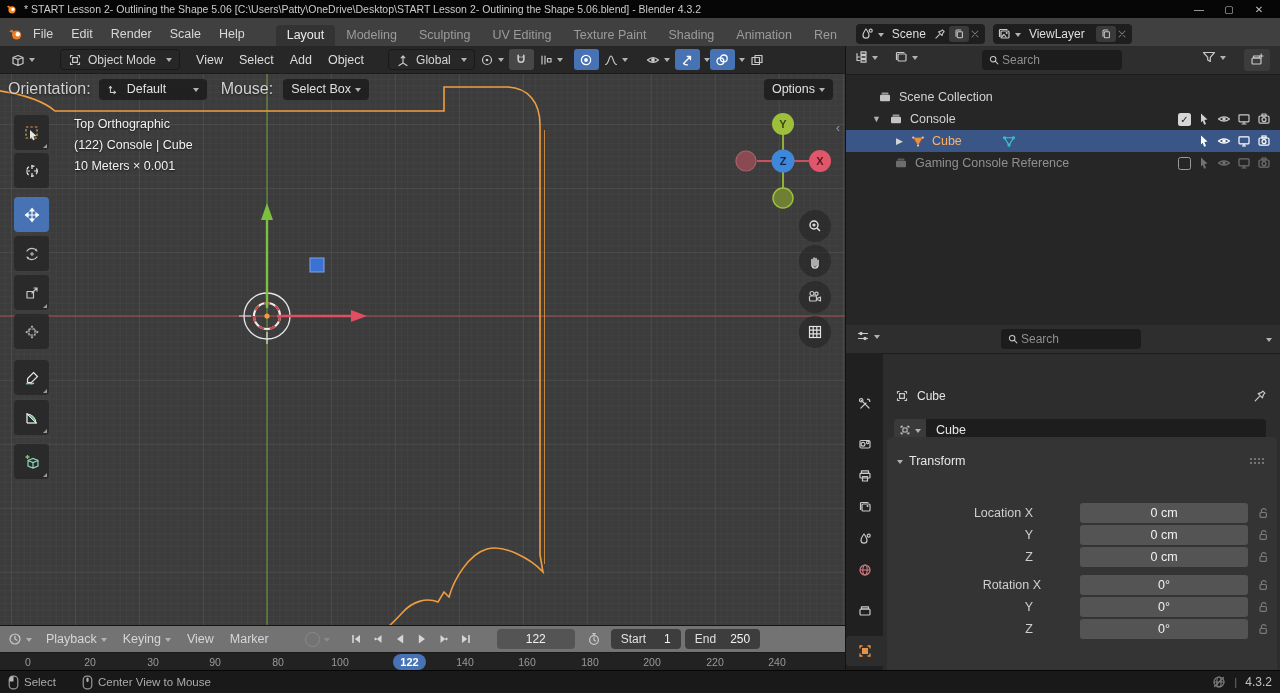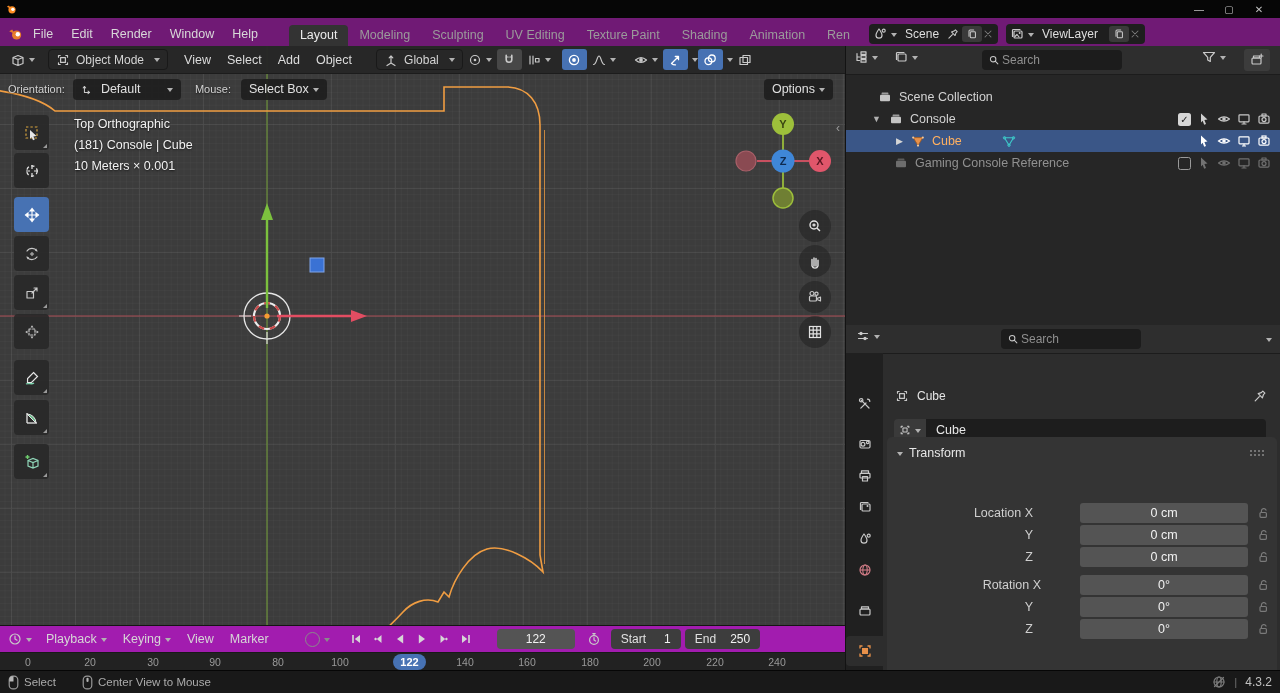--- a/index.html
+++ b/index.html
@@ -12,21 +12,21 @@
   .i14{width:14px;height:14px;flex:none}
   .i12{width:12px;height:12px;flex:none}
   .i16{width:16px;height:16px;flex:none}
   .cv{width:0;height:0;border:3.2px solid transparent;border-top:4px solid #b2b2b2;display:inline-block;flex:none;transform:translateY(2px);margin-left:4px}
   .cvd{border-top-color:#8a8a8a}
   
   #titlebar{position:absolute;left:0;top:0;width:1280px;height:18px;background:#060606;display:flex;align-items:center;padding:0 6px;box-sizing:border-box}
   #titlebar .t{font-size:10.5px;color:#cbcbcb;margin-left:6px;white-space:nowrap}
   .winbtn{width:30px;height:18px;display:flex;align-items:center;justify-content:center;color:#c2c2c2;font-size:10px}
   
-  #topbar{position:absolute;left:0;top:18px;width:1280px;height:28px;background:#701a75;display:flex;align-items:center;padding:16px 8px;box-sizing:border-box;border-bottom:1px solid #0c0c0c}
+  #topbar{position:absolute;left:0;top:18px;width:1280px;height:28px;background:#404040;display:flex;align-items:center;padding:16px 8px;box-sizing:border-box;border-bottom:1px solid #0c0c0c}
   .menu{padding:0 9px;color:#d8d8d8;font-size:12.5px}
   .wstab{padding:3px 11px 4px;color:#9b9b9b;font-size:12.5px;border-radius:4px 4px 0 0;margin-top:3px;white-space:nowrap}
   .wstab.active{background:#333333;color:#ececec}
   .idwidget{background:#1e1e1e;border-radius:4px;height:20px;display:flex;align-items:center;padding:0 4px;margin-left:8px}
   .idwidget .nm{color:#dedede;font-size:12px;margin:0 8px}
   .minibtn{width:20px;height:16px;display:flex;align-items:center;justify-content:center;background:#3a3a3a;border-radius:3px;margin-left:3px}
   
   #viewport{position:absolute;left:0;top:46px;width:845px;height:579px;background:#3c3c3c;overflow:hidden;
     background-image:
       linear-gradient(rgba(255,255,255,0.025) 1px,transparent 1px),
@@ -35,21 +35,21 @@
       linear-gradient(90deg,#474747 1px,transparent 1px);
     background-size:6.4px 6.4px,6.4px 6.4px,64px 64px,64px 64px;
     background-position:11px 14px,11px 14px,11px 14px,11px 14px;}
   #vph{position:absolute;left:0;top:0;width:845px;height:28px;background:rgba(38,38,38,0.97);border-bottom:1px solid #1c1c1c;display:flex;align-items:center;padding:0 6px;box-sizing:border-box;z-index:5}
   .hbtn{display:flex;align-items:center;padding:2px 5px;border-radius:3px}
   .pill{display:flex;align-items:center;background:#272727;border:1px solid #191919;border-radius:4px;height:21px;padding:0 7px;box-sizing:border-box}
   .hmenu{padding:0 8px;color:#dcdcdc;font-size:12.5px}
   .tgl{width:25px;height:21px;border-radius:3px;display:flex;align-items:center;justify-content:center;flex:none}
   .tgl.on{background:#4772b3}
   #vptools{position:absolute;left:0;top:32px;width:845px;height:22px;z-index:4;display:flex;align-items:center;padding:0 8px;box-sizing:border-box}
-  .lbl{color:#d2d2d2;font-size:11px;text-shadow:0 1px 2px rgba(0,0,0,.6)}
+  .lbl{color:#d2d2d2;font-size:16px;text-shadow:0 1px 2px rgba(0,0,0,.6)}
   .fpill{display:flex;align-items:center;background:rgba(30,30,30,0.92);border-radius:4px;height:21px;padding:0 8px;box-sizing:border-box;color:#e0e0e0;font-size:12.5px}
   
   .tool{position:absolute;left:14px;width:35px;height:35px;background:rgba(40,40,40,0.9);border-radius:4px;display:flex;align-items:center;justify-content:center;z-index:3}
   .tool.on{background:#4772b3}
   .tool .cr{position:absolute;right:2px;bottom:2px;width:0;height:0;border-left:4px solid transparent;border-bottom:4px solid #9a9a9a}
   
   .navbtn{position:absolute;left:799px;width:32px;height:32px;border-radius:50%;background:rgba(32,32,32,0.55);display:flex;align-items:center;justify-content:center;z-index:3}
   
   #vpoverlay{position:absolute;left:74px;top:68px;z-index:2;line-height:21px;font-size:12.5px;color:#f2f2f2;text-shadow:0 1px 2px rgba(0,0,0,.65)}
   
@@ -71,56 +71,57 @@
   .ptab{position:absolute;left:0;width:37px;height:30px;display:flex;align-items:center;justify-content:center}
   .ptab.active{background:#2d2d2d;border-radius:4px 0 0 4px}
   #pcontent{position:absolute;left:37px;top:28px;width:398px;height:317px}
   #tpanel{position:absolute;left:4px;right:4px;top:84px;bottom:0;background:#343434;border-radius:5px 5px 0 0}
   .prow{position:absolute;height:20px;display:flex;align-items:center}
   .plabel{position:absolute;width:150px;text-align:right;color:#cfcfcf;font-size:12.5px}
   .pfield{position:absolute;left:197px;width:168px;height:20px;background:#545454;border-radius:3px;color:#f2f2f2;font-size:12.5px;display:flex;align-items:center;justify-content:center}
   .pdark{background:#1f1f1f;justify-content:flex-start;padding-left:10px;box-sizing:border-box}
   .lockp{position:absolute;left:374px;top:4px}
   
-  #timeline{position:absolute;left:0;top:625px;width:845px;height:45px;background:#a21caf;border-top:1px solid #151515;box-sizing:border-box}
+  #timeline{position:absolute;left:0;top:625px;width:845px;height:45px;background:#737373;border-top:1px solid #151515;box-sizing:border-box}
   #tlhead{position:absolute;left:0;top:0;width:845px;height:26px;display:flex;align-items:center;padding:0 8px;box-sizing:border-box}
   #tlruler{position:absolute;left:0;top:26px;width:845px;height:19px;background:#222222;border-top:1px solid #191919}
   .tick{position:absolute;top:3px;transform:translateX(-50%);font-size:10.5px;color:#9a9a9a}
   #playhead{position:absolute;top:1px;left:393px;width:33px;height:16px;background:#4772b3;border-radius:9px;color:#fff;font-size:11px;display:flex;align-items:center;justify-content:center;font-weight:bold}
   .tlmenu{padding:0 8px;color:#d6d6d6;font-size:12.5px;display:flex;align-items:center}
   .pbtn{width:21px;height:18px;display:flex;align-items:center;justify-content:center}
   
   #statusbar{position:absolute;left:0;top:670px;width:1280px;height:23px;background:#191919;border-top:1px solid #060606;display:flex;align-items:center;padding:0 8px;box-sizing:border-box;color:#ababab;font-size:11.5px}
 </style>
 </head>
 <body>
 
 <div id="titlebar">
   <svg class="i12" viewBox="0 0 14 14">
       <circle cx="7" cy="8" r="4.2" fill="#ff8d23"></circle>
       <circle cx="8" cy="7.4" r="2" fill="#fff"></circle>
       <path d="M1 4.5 6 7 3.5 3Z" fill="#ff8d23"></path>
     </svg>
+  <span class="t">* START Lesson 2- Outlining the Shape 5.06 [C:\Users\Patty\OneDrive\Desktop\START Lesson 2- Outlining the Shape 5.06.blend] - Blender 4.3.2</span>
   <div style="margin-left:auto;display:flex">
     <div class="winbtn">—</div>
     <div class="winbtn">▢</div>
     <div class="winbtn">✕</div>
   </div>
 </div>
 
 <div id="topbar">
   <svg class="i16" viewBox="0 0 16 16">
       <circle cx="8.6" cy="9" r="4.6" fill="#e87d2c"></circle>
       <circle cx="9.8" cy="8.2" r="2.2" fill="#fff"></circle>
       <path d="M1.2 5.2 7 8 4.2 3.6Z" fill="#e87d2c"></path>
     </svg>
   <span class="menu">File</span>
   <span class="menu">Edit</span>
   <span class="menu">Render</span>
-  <span class="menu">Window</span>
+  <span class="menu">Scale</span>
   <span class="menu">Help</span>
   <div style="width:22px"></div>
   <span class="wstab active">Layout</span>
   <span class="wstab">Modeling</span>
   <span class="wstab">Sculpting</span>
   <span class="wstab">UV Editing</span>
   <span class="wstab">Texture Paint</span>
   <span class="wstab">Shading</span>
   <span class="wstab">Animation</span>
   <span class="wstab">Ren</span>
@@ -204,21 +205,21 @@
     <text x="836" y="86" font-size="12" fill="#9a9a9a">‹</text>
   </svg>
 
   <div id="vph">
     <div class="hbtn">
       <svg class="i14" viewBox="0 0 14 14">
           <path class="s" d="M2 10.5 7 12.5 12 10.5 12 4.5 7 2.5 2 4.5ZM2 4.5 7 6.5 12 4.5M7 6.5V12.5"></path>
         </svg>
         <span class="cv"></span>
     </div>
-    <div class="pill" style="margin-left:8px">
+    <div class="pill" style="margin-left:20px">
       <svg class="i14" viewBox="0 0 14 14">
           <rect class="s" x="4.6" y="4.6" width="4.8" height="4.8"></rect>
           <path class="s" d="M2.5 4.2V2.5h1.7M9.8 2.5h1.7v1.7M11.5 9.8v1.7H9.8M4.2 11.5H2.5V9.8"></path>
         </svg>
       <span style="margin:0 6px">Object Mode</span>
         <span class="cv"></span>
     </div>
     <span class="hmenu" style="margin-left:8px">View</span>
     <span class="hmenu">Select</span>
     <span class="hmenu">Add</span>
@@ -305,21 +306,21 @@
         <span class="cv"></span>
     </div>
     <div class="fpill" style="margin-left:auto;margin-right:4px">
       <span>Options</span>
         <span class="cv"></span>
     </div>
   </div>
 
   <div id="vpoverlay">
     <div>Top Orthographic</div>
-    <div>(181) Console | Cube</div>
+    <div>(122) Console | Cube</div>
     <div>10 Meters × 0.001</div>
   </div>
 
   <div class="tool" style="top:69px">
       <svg class="i16" viewBox="0 0 16 16">
         <rect x="2" y="2" width="11" height="11" fill="none" stroke="#d8a43e" stroke-width="1.2" stroke-dasharray="2.4 2"></rect>
         <polygon points="6,5 12.5,11 9.4,11.4 10.8,14.6 9,15.3 7.7,12.2 6,13.8" fill="#e6e6e6"></polygon>
       </svg>
       <span class="cr"></span>
     </div>
@@ -642,21 +643,21 @@
         <svg class="i12" viewBox="0 0 14 14">
             <rect class="s" x="4.6" y="4.6" width="4.8" height="4.8"></rect>
             <path class="s" d="M2.5 4.2V2.5h1.7M9.8 2.5h1.7v1.7M11.5 9.8v1.7H9.8M4.2 11.5H2.5V9.8"></path>
           </svg>
           <span class="cv"></span>
       </div>
       <div style="background:#1d1d1d;border-radius:0 4px 4px 0;height:22px;width:340px;display:flex;align-items:center;padding-left:10px;box-sizing:border-box;color:#e8e8e8;font-size:12.5px">Cube</div>
     </div>
 
     <div id="tpanel">
-      <div class="flex" style="height:24px;padding:4px 10px">
+      <div class="flex" style="height:24px;padding:12px 10px">
         <span class="cv" style="margin:0 6px 0 0"></span>
         <span style="color:#e6e6e6;font-size:12.5px">Transform</span>
         <svg class="abs" style="right:12px;width:16px;height:10px" viewBox="0 0 16 10">
             <g fill="#8a8a8a">
               <circle cx="2" cy="3" r="1"></circle>
               <circle cx="6" cy="3" r="1"></circle>
               <circle cx="10" cy="3" r="1"></circle>
               <circle cx="14" cy="3" r="1"></circle>
               <circle cx="2" cy="7" r="1"></circle>
               <circle cx="6" cy="7" r="1"></circle>

